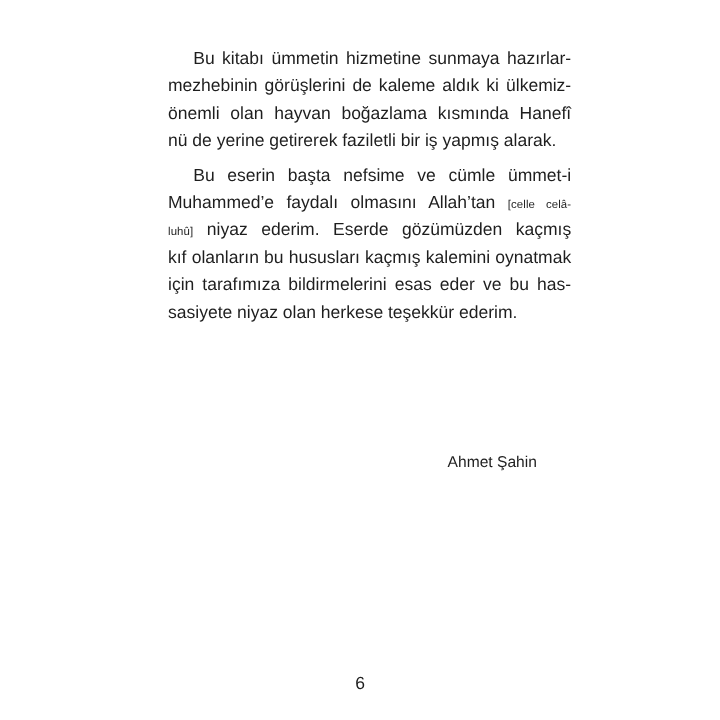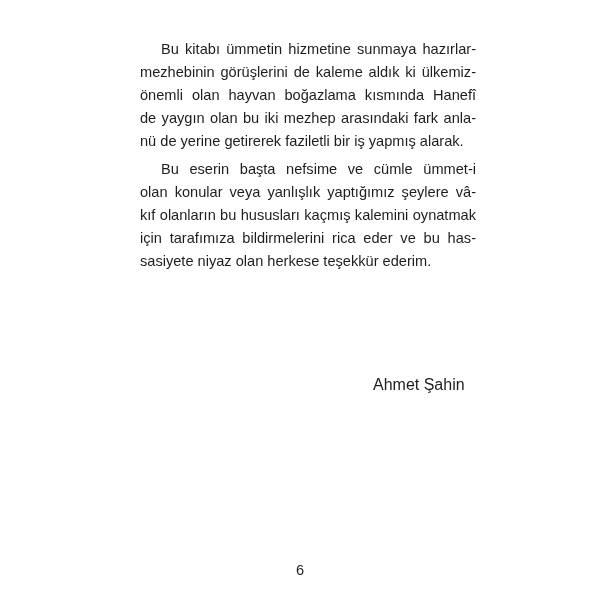--- a/index.html
+++ b/index.html
@@ -51,21 +51,21 @@
       margin-top: 6px;
     }
     .small {
       font-size: 9.5px;
       letter-spacing: 0.1px;
     }
     .signature {
       position: absolute;
       left: 373px;
       top: 376px;
-      font-size: 16px;
+      font-size: 13px;
       line-height: 18px;
       white-space: nowrap;
     }
     .page-number {
       position: absolute;
       left: 0;
       width: 600px;
       top: 561px;
       text-align: center;
       font-size: 14.6px;
@@ -76,29 +76,35 @@
 <body>
 
 <div class="page">
 
   <div class="text-block">
 
     <div class="para">
       <span class="line indent">Bu kitabı ümmetin hizmetine sunmaya hazırlar-</span>
       <span class="line">mezhebinin görüşlerini de kaleme aldık ki ülkemiz-</span>
       <span class="line">önemli olan hayvan boğazlama kısmında Hanefî</span>
-      <span class="line">de yaygın olan bu iki mezhep arasındaki fark anla-</span>
       <span class="line last">nü de yerine getirerek faziletli bir iş yapmış alarak.</span>
     </div>
 
     <div class="para">
       <span class="line indent">Bu eserin başta nefsime ve cümle ümmet-i</span>
-      <span class="line">olan konular veya yanlışlık yaptığımız şeylere vâ-</span>
+      <span class="line">
+        <span>Muhammed’e faydalı olmasını Allah’tan</span>
+        <span class="small">[celle celâ-</span>
+      </span>
+      <span class="line">
+        <span class="small">luhû]</span>
+        <span>niyaz ederim. Eserde gözümüzden kaçmış</span>
+      </span>
       <span class="line">kıf olanların bu hususları kaçmış kalemini oynatmak</span>
-      <span class="line">için tarafımıza bildirmelerini rica eder ve bu has-</span>
+      <span class="line">için tarafımıza bildirmelerini esas eder ve bu has-</span>
       <span class="line last">sasiyete niyaz olan herkese teşekkür ederim.</span>
     </div>
 
   </div>
 
   <div class="signature">Ahmet Şahin</div>
 
   <div class="page-number">6</div>
 
 </div>

